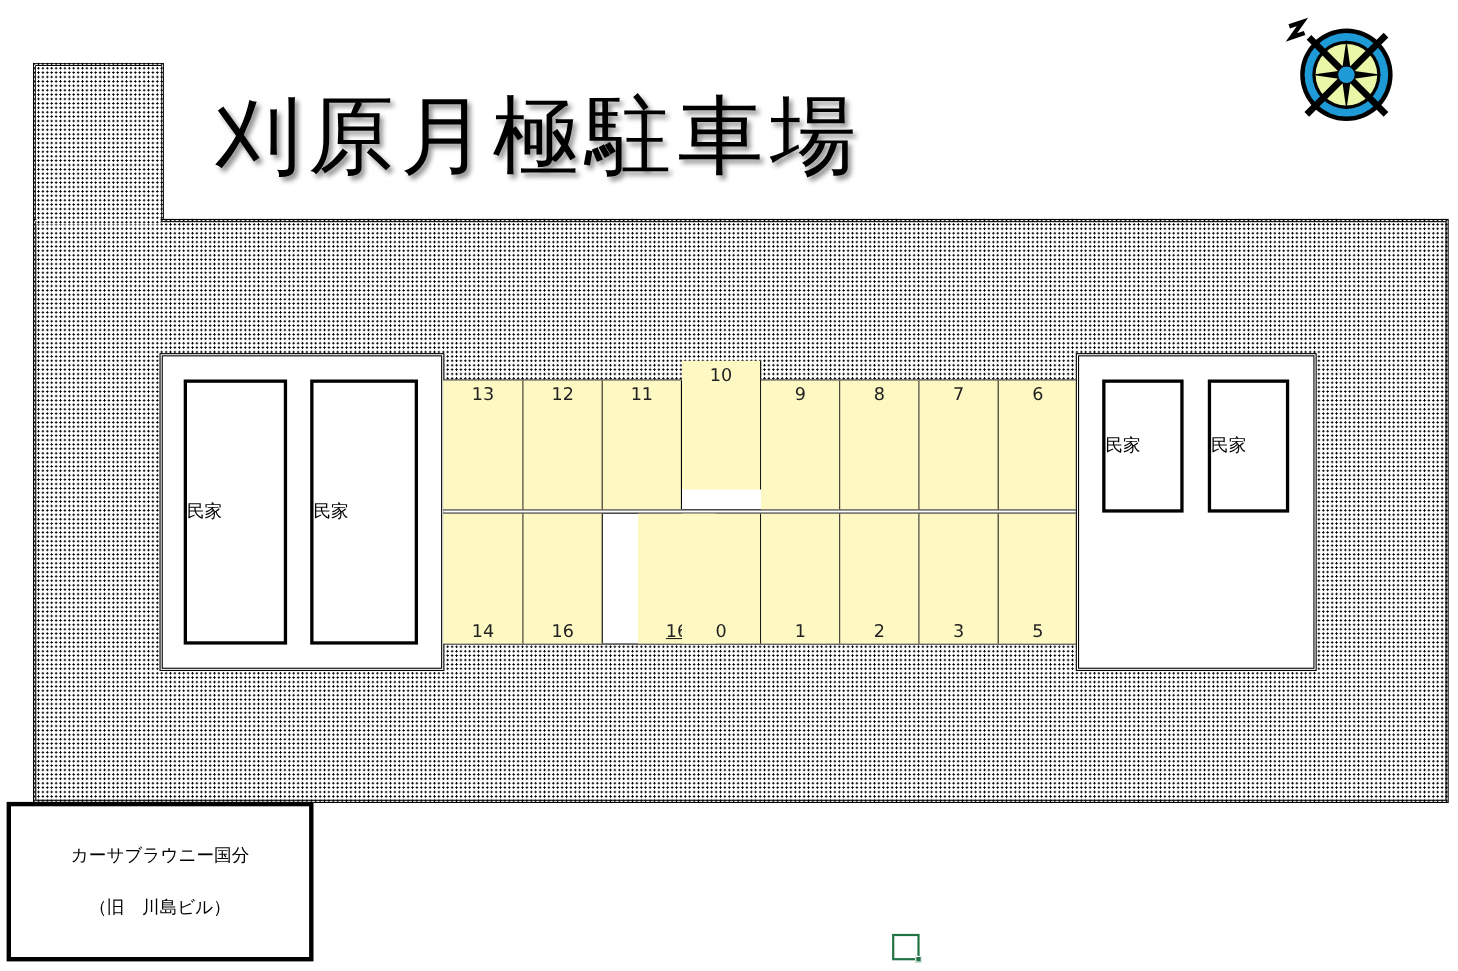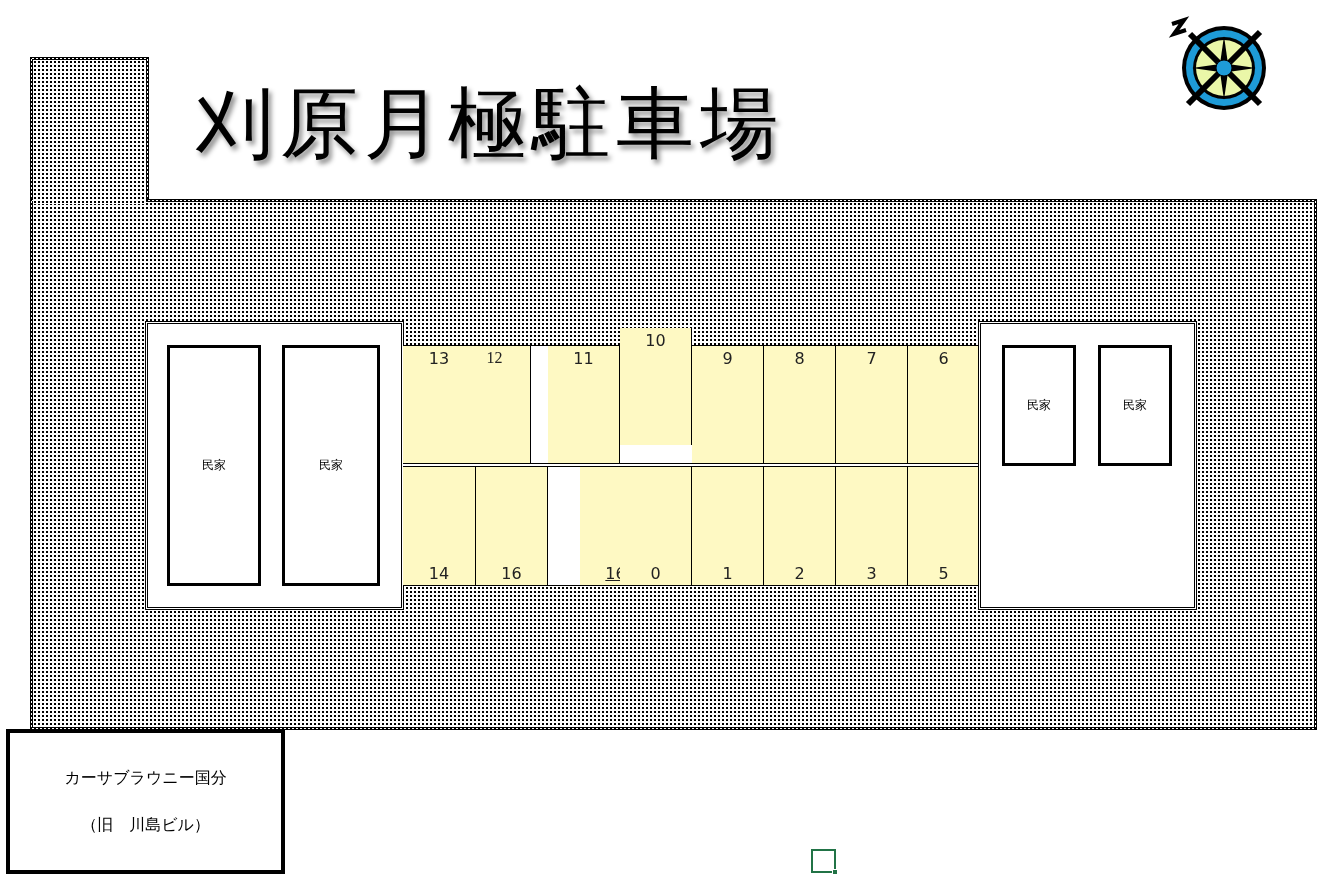--- a/index.html
+++ b/index.html
@@ -17,22 +17,22 @@
   .dbl { border:3px double #000; }
   .title {
     position:absolute; left:196px; top:72px;
     font-family:"DejaVu Sans", sans-serif; font-weight:normal;
     font-size:78px; letter-spacing:6px; color:#000;
     text-shadow: 3px 4px 5px rgba(0,0,0,0.45);
     white-space:nowrap;
   }
   .house {
     position:absolute; box-sizing:border-box; border:3px solid #000; background:#fff;
-    display:flex; align-items:center; justify-content:center;
-    font-size:12px; color:#000;
+    display:flex; align-items:center; justify-content:flex-start;
+    font-size:16px; color:#000;
   }
   .stall {
     position:absolute; box-sizing:border-box; background:#fef9c3;
     border-right:1.5px solid #000;
     font-size:16px; color:#222; text-align:center;
   }
   .stall.top { padding-top:3px; }
   .stall.bottom { display:flex; align-items:flex-end; justify-content:center; padding-bottom:2px; }
   .building {
     position:absolute; box-sizing:border-box; border:4px solid #000; background:#fff;
@@ -71,21 +71,21 @@
   <span>民家</span>
 </div>
 <div class="house" style="left:282px; top:345px; width:98px; height:241px;">
   <span>民家</span>
 </div>
 
 <div class="abs" style="left:403px; top:345px; width:576px; height:241px; border-top:1.5px solid #000; border-bottom:1.5px solid #000; background:#fff;"></div>
 <div class="abs" style="left:403px; top:463px; width:576px; height:4px; border-top:1.5px solid #000; border-bottom:1.5px solid #000;"></div>
 
 <div class="stall top" style="left:403px; top:346px; width:73px; height:117px;">13</div>
-<div class="stall top" style="left:459px; top:346px; width:72px; height:117px;font-family:Liberation Serif, serif;">12</div>
+<div class="stall top" style="left:476px; top:346px; width:72px; height:117px;">12</div>
 <div class="stall top" style="left:548px; top:346px; width:72px; height:117px;text-align:center;">11</div>
 <div class="stall top" style="left:620px; top:328px; width:72px; height:117px;">10</div>
 <div class="stall top" style="left:692px; top:346px; width:72px; height:117px;">9</div>
 <div class="stall top" style="left:764px; top:346px; width:72px; height:117px;">8</div>
 <div class="stall top" style="left:836px; top:346px; width:72px; height:117px;">7</div>
 <div class="stall top" style="left:908px; top:346px; width:71px; height:117px; border-right:none;">6</div>
 
 <div class="stall bottom" style="left:403px; top:467px; width:73px; height:118px;">14</div>
 <div class="stall bottom" style="left:476px; top:467px; width:72px; height:118px;">16</div>
 <div class="stall bottom" style="left:580px; top:467px; width:72px; height:118px;text-decoration:underline;">16</div>

